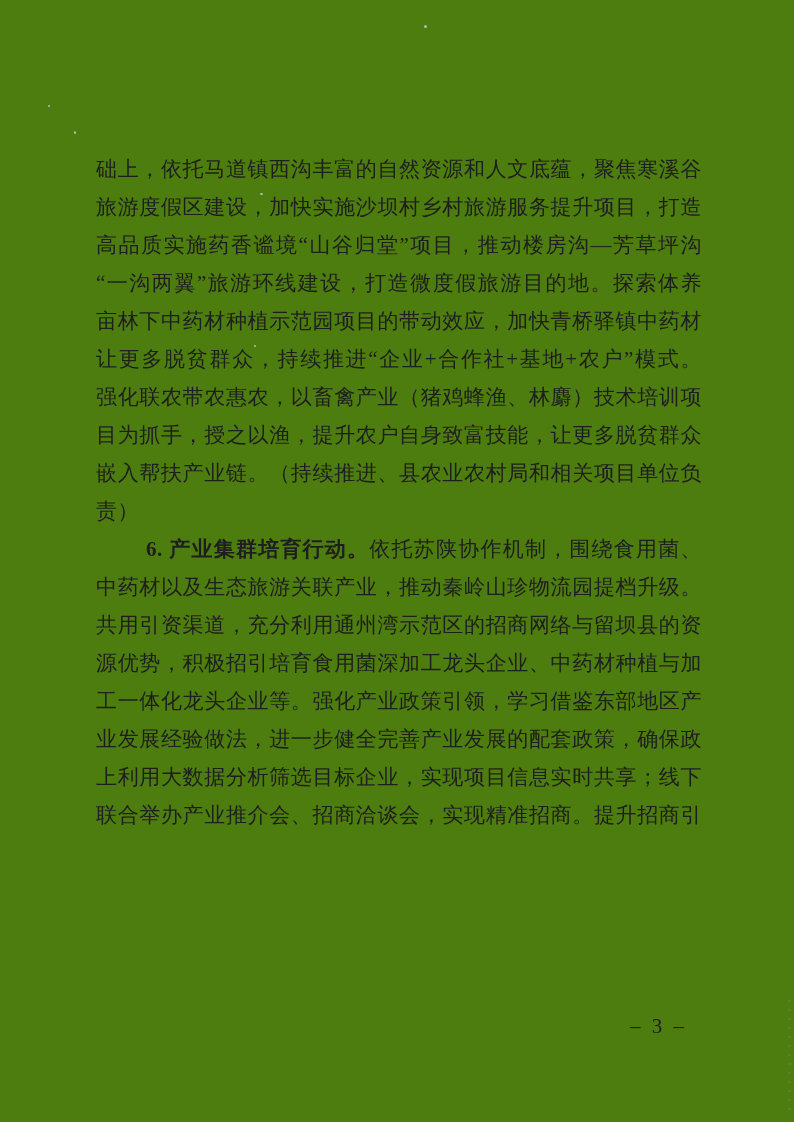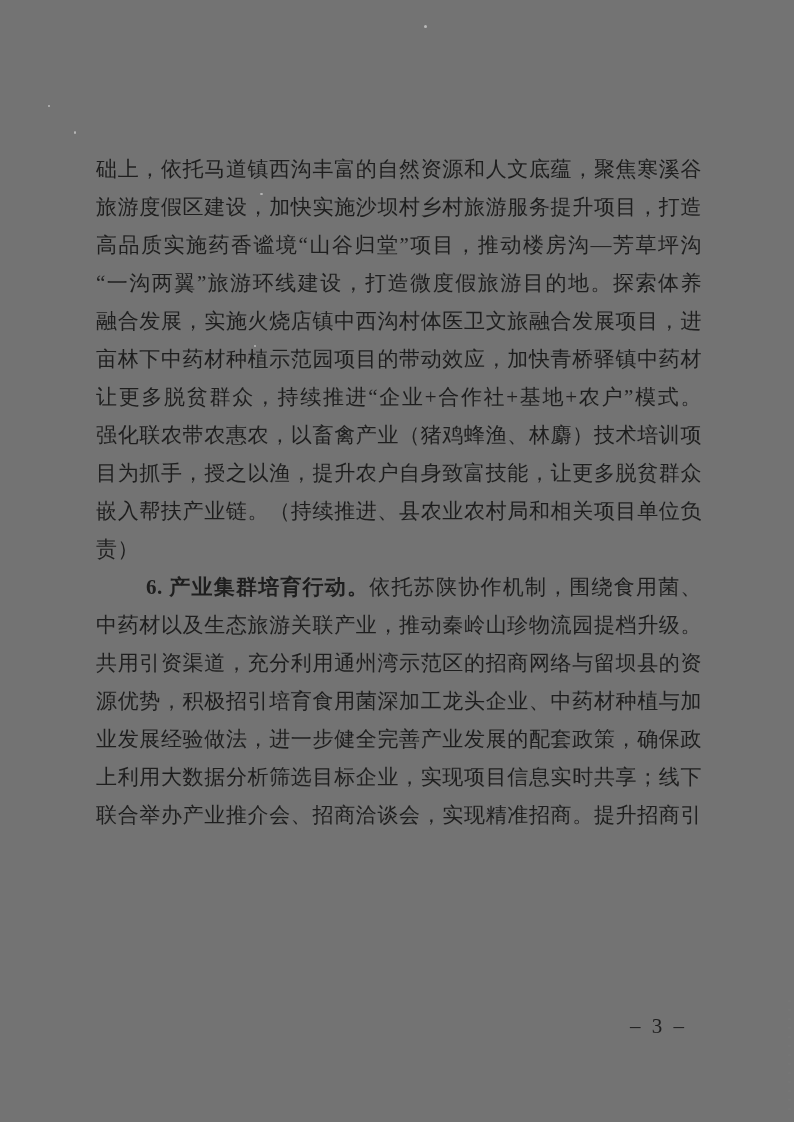--- a/index.html
+++ b/index.html
@@ -4,21 +4,21 @@
 <style>
   html, body {
     margin: 0;
     padding: 0;
     background: #e8e8e8;
   }
   .page {
     position: relative;
     width: 794px;
     height: 1122px;
-    background: #737373;
+    background: #4d7c0f;
     font-family: "Liberation Serif", "DejaVu Serif", serif;
     color: #1e1e1e;
     overflow: hidden;
     box-shadow: 0 0 4px rgba(0,0,0,0.2);
   }
   .text-block {
     position: absolute;
     left: 96px;
     top: 150px;
     width: 606px;
@@ -75,31 +75,31 @@
 </style>
 </head>
 <body>
 
 <div class="page">
   <div class="text-block">
       <div class="line"><span>础上，依托马道镇西沟丰富的自然资源和人文底蕴，聚焦寒溪谷</span></div>
       <div class="line"><span>旅游度假区建设，加快实施沙坝村乡村旅游服务提升项目，打造</span></div>
       <div class="line"><span>高品质实施药香谧境“山谷归堂”项目，推动楼房沟—芳草坪沟</span></div>
       <div class="line"><span>“一沟两翼”旅游环线建设，打造微度假旅游目的地。探索体养</span></div>
-      <div class="line"><span>融合发展，实施火烧店镇中西沟村体医卫文旅融合发展项目，进</span></div>
       <div class="line"><span>亩林下中药材种植示范园项目的带动效应，加快青桥驿镇中药材</span></div>
       <div class="line"><span>让更多脱贫群众，持续推进“企业+合作社+基地+农户”模式。</span></div>
       <div class="line"><span>强化联农带农惠农，以畜禽产业（猪鸡蜂渔、林麝）技术培训项</span></div>
       <div class="line"><span>目为抓手，授之以渔，提升农户自身致富技能，让更多脱贫群众</span></div>
       <div class="line"><span>嵌入帮扶产业链。（持续推进、县农业农村局和相关项目单位负</span></div>
       <div class="line no-fill"><span>责）</span></div>
       <div class="line indent"><span class="bold">6. </span><span class="bold">产业集群培育行动。</span><span>依托苏陕协作机制，围绕食用菌、</span></div>
       <div class="line"><span>中药材以及生态旅游关联产业，推动秦岭山珍物流园提档升级。</span></div>
       <div class="line"><span>共用引资渠道，充分利用通州湾示范区的招商网络与留坝县的资</span></div>
       <div class="line"><span>源优势，积极招引培育食用菌深加工龙头企业、中药材种植与加</span></div>
+      <div class="line"><span>工一体化龙头企业等。强化产业政策引领，学习借鉴东部地区产</span></div>
       <div class="line"><span>业发展经验做法，进一步健全完善产业发展的配套政策，确保政</span></div>
       <div class="line"><span>上利用大数据分析筛选目标企业，实现项目信息实时共享；线下</span></div>
       <div class="line"><span>联合举办产业推介会、招商洽谈会，实现精准招商。提升招商引</span></div>
     </div>
   <div class="page-number">– 3 –</div>
   <span class="speck s1"></span>
   <span class="speck s2"></span>
   <span class="speck s3"></span>
   <span class="speck s4"></span>
   <span class="speck s5"></span>

